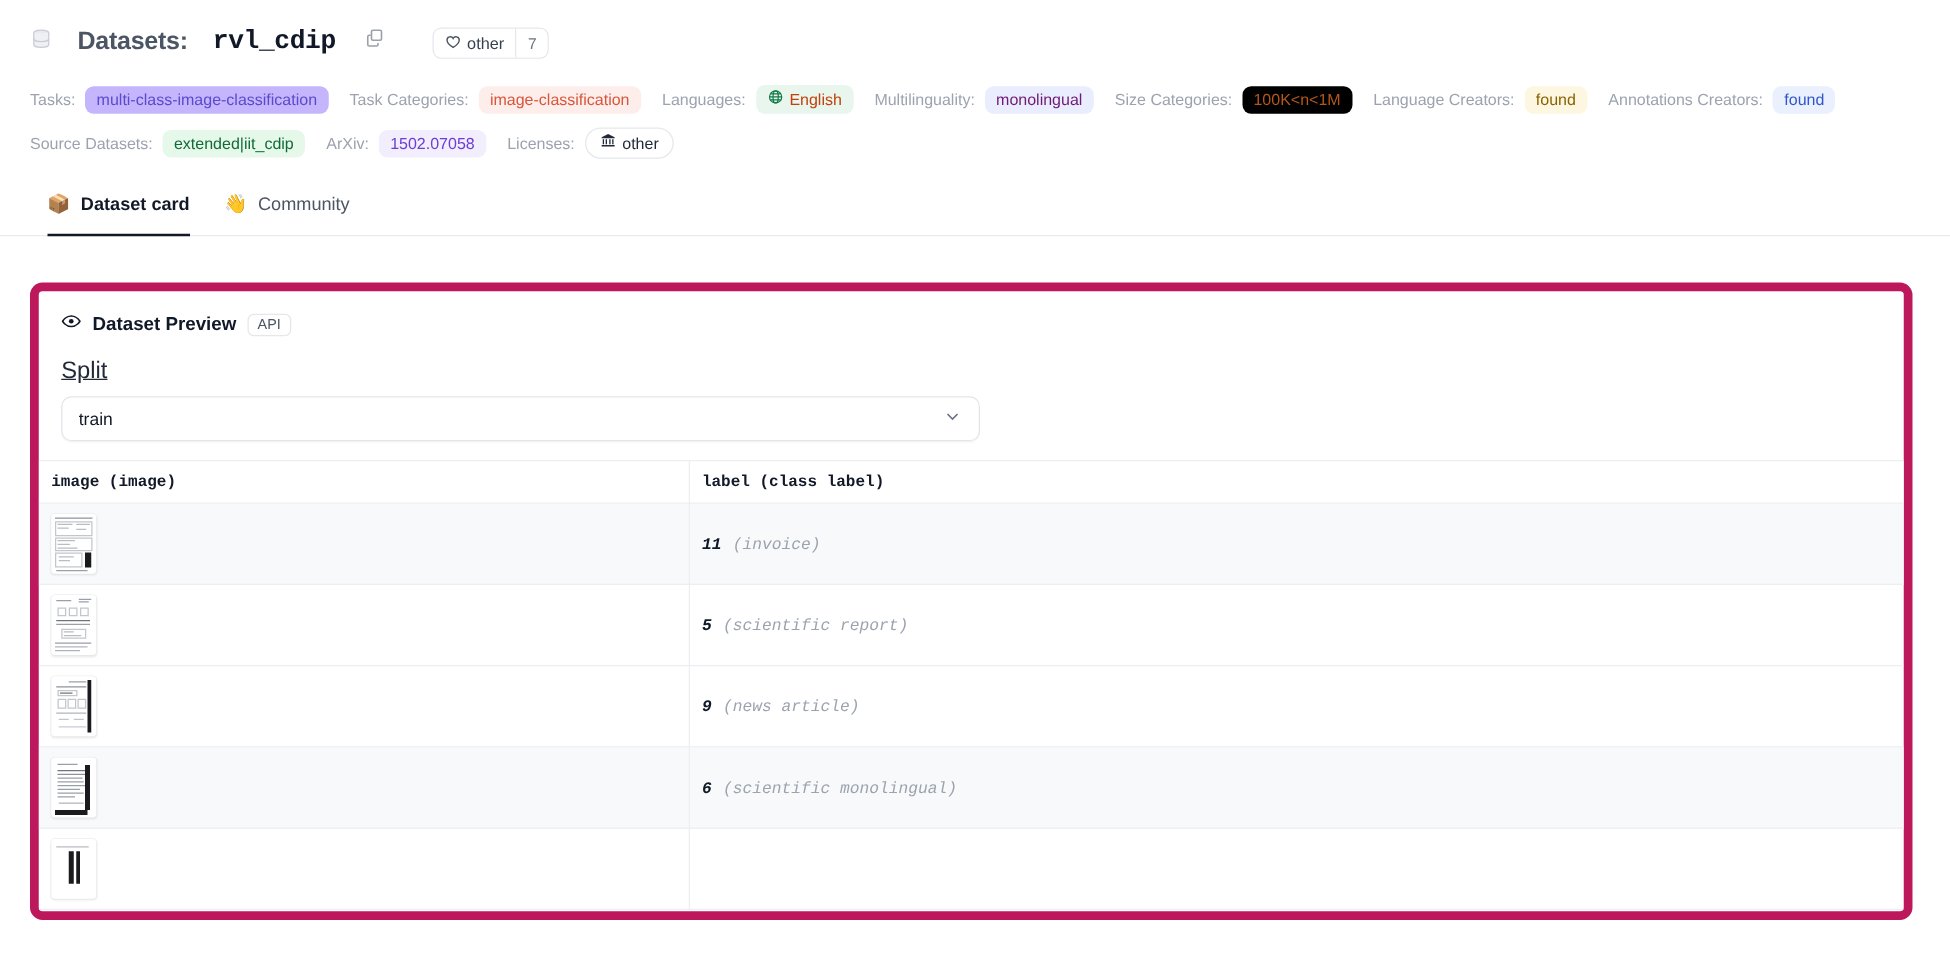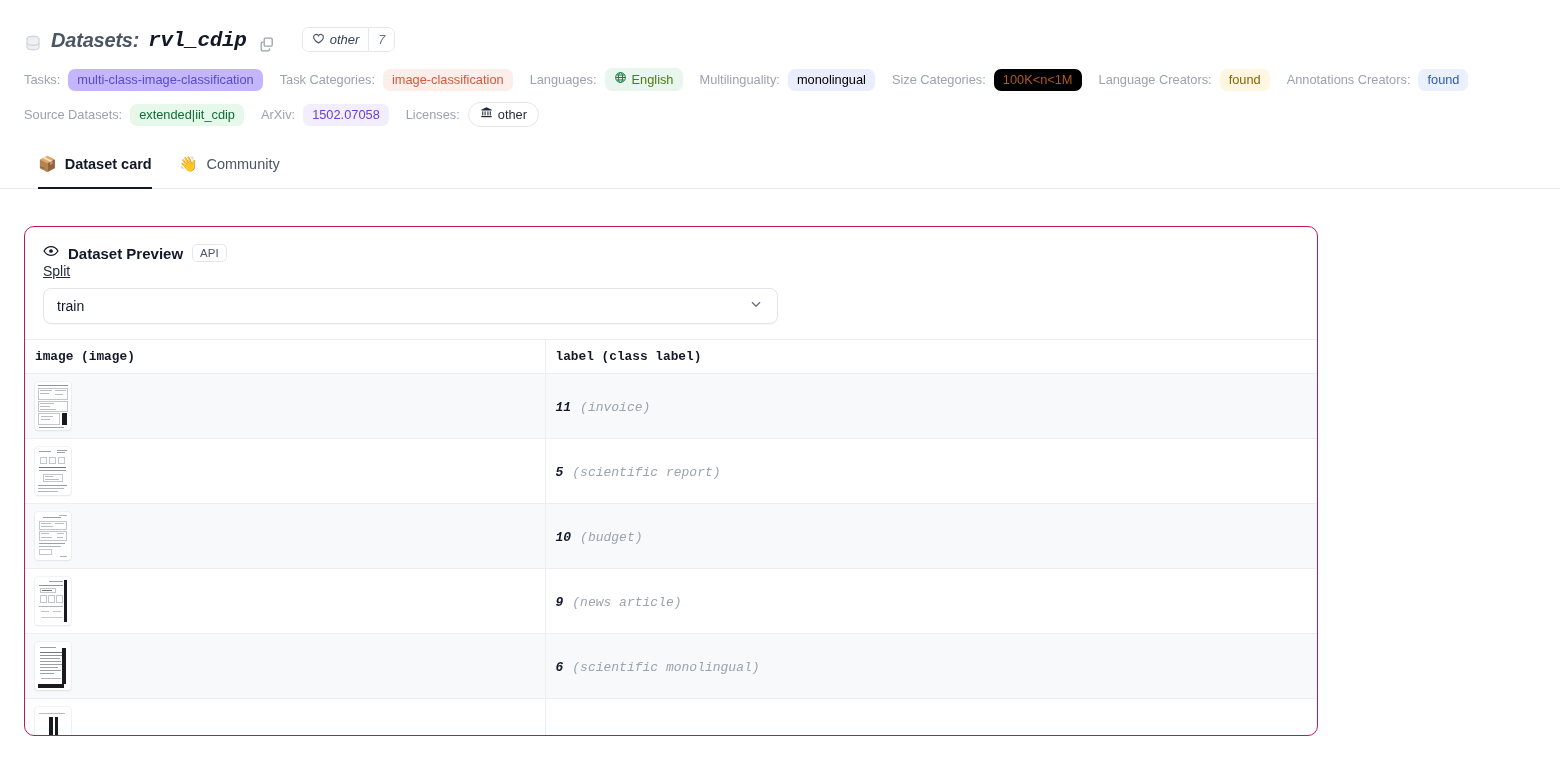--- a/index.html
+++ b/index.html
@@ -7,21 +7,21 @@
     width: 1560px; height: 767px;
     background: #ffffff;
     font-family: "Liberation Sans", sans-serif;
     color: #111827;
     overflow: hidden;
   }
   .page { width: 1560px; height: 767px; position: relative; }
 
   
   .header { padding: 22px 0 0 24px; }
-  .title-row { display: flex; align-items: flex-end; gap: 9px; height: 30px; font-style: italic; }
+  .title-row { display: flex; align-items: flex-start; gap: 20px; height: 30px; }
   .db-icon { width: 18px; height: 18px; display:block; }
   .title-ds {
     font-size: 20px; font-weight: 700; color: #4b5563; letter-spacing: -0.2px;
   }
   .title-name {
     font-size: 21px; font-weight: 700; color: #111827;
     font-family: "Liberation Mono", monospace; letter-spacing: -0.3px;
   }
   .copy-btn { margin-left: 3px; width: 16px; height: 16px; cursor: pointer; opacity: .55; }
   .like-group {
@@ -47,22 +47,22 @@
     font-size: 12.8px; color: #9ca3af; margin-right: 8px; white-space: nowrap;
   }
   .tag {
     font-size: 12.8px; border-radius: 7px; padding: 3px 9px;
     white-space: nowrap; cursor: pointer; display: inline-flex;
     align-items: center; gap: 5px; line-height: 16px;
   }
   .tag + .tag-label { margin-left: 17px; }
   .t-purple { background: #c4b5fd; color: #5b4bcc; }
   .t-red    { background: #fdeeec; color: #d9563b; }
-  .t-green  { background: #e8f6ee; color: #4d7c0f; text-align: right; }
-  .t-blue   { background: #e9edfd; color: #000000; }
+  .t-green  { background: #e8f6ee; color: #c2410c; text-align: right; }
+  .t-blue   { background: #e9edfd; color: #701a75; }
   .t-orange { background: #000000; color: #b4571a; }
   .t-yellow { background: #fdf6e1; color: #8a6300; }
   .t-lblue  { background: #eaf0fd; color: #3156c9; }
   .t-mint   { background: #e5f8ea; color: #116b38; }
   .t-violet { background: #f2eefd; color: #6b3fd4; }
   .t-white  {
     background: #fff; color: #1f2937; border: 1px solid #e5e7eb;
     border-radius: 999px; padding: 3px 11px;
   }
 
@@ -79,33 +79,33 @@
   .tab-inner { display:flex; align-items:center; gap:8px; padding-bottom: 10px;}
   .tab.active .tab-inner { color: #111827; font-weight: 700; }
   .tab.active::after {
     content: ""; position: absolute; left: 14px; right: 14px; bottom: -1px;
     height: 2px; background: #111827;
   }
   .tab-emoji { font-size: 15px; line-height: 1; }
 
   
   .card {
-    position: absolute; left: 24px; top: 226px; width: 1294px; height: 510px;
-    background: #fff; border: 1px solid #be185d; border-radius: 10px;
+    position: absolute; left: 24px; top: 226px; width: 1506px; height: 510px;
+    background: #fff; border: 7px solid #be185d; border-radius: 10px;
     overflow: hidden;
   }
   .card-head { padding: 16px 18px 0 18px; }
   .prev-title-row { display: flex; align-items: center; gap: 9px; }
   .prev-title { font-size: 15px; font-weight: 700; color: #111827; }
   .api-badge {
     font-size: 11.5px; color: #4b5563; border: 1px solid #e5e7eb;
     border-radius: 5px; padding: 2px 7px; background: #fff; cursor: pointer;
     font-family: "Liberation Sans", sans-serif;
   }
-  .split-label { font-size: 14px; color: #1f2937; text-decoration: underline; }
+  .split-label { margin-top: 16px; font-size: 19px; color: #1f2937; text-decoration: underline; }
   .select-wrap {
     margin-top: 9px; width: 735px; height: 36px; border: 1px solid #e3e5ea;
     border-radius: 8px; display: flex; align-items: center;
     justify-content: space-between; padding: 0 13px; background: #fff;
     cursor: pointer; box-shadow: 0 1px 1px rgba(16,24,40,.03);
   }
   .select-value { font-size: 14px; color: #111827; }
 
   
   .tbl { width: 100%; margin-top: 15px; border-collapse: collapse; table-layout: fixed; }
@@ -317,42 +317,20 @@
                 <div class="bx" style="left:8px;top:27px;width:20px;height:8px"></div>
                 <div class="ln" style="left:10px;top:29px;width:8px;height:1px;"></div>
                 <div class="ln" style="left:10px;top:32px;width:14px;height:1px;"></div>
                 <div class="ln" style="left:3px;top:38px;width:29px;height:1px;background:#9aa0a8"></div>
                 <div class="ln" style="left:3px;top:41px;width:26px;height:1px;background:#b0b5bd"></div>
                 <div class="ln" style="left:3px;top:44px;width:20px;height:1px;background:#b0b5bd"></div>
               </div>
             </td>
             <td><span class="lbl-id">5</span><span class="lbl-name">(scientific report)</span></td>
           </tr>
-          <tr class="alt">
-            <td class="c1">
-              <div class="thumb">
-                <div class="ln" style="left:8px;top:5px;width:18px;height:1px;background:#9aa0a8"></div>
-                <div class="ln" style="left:24px;top:3px;width:8px;height:1px;background:#b0b5bd"></div>
-                <div class="bx" style="left:4px;top:9px;width:28px;height:9px"></div>
-                <div class="ln" style="left:6px;top:11px;width:10px;height:1px;"></div>
-                <div class="ln" style="left:6px;top:14px;width:12px;height:1px;"></div>
-                <div class="ln" style="left:20px;top:11px;width:9px;height:1px;"></div>
-                <div class="bx" style="left:4px;top:19px;width:28px;height:10px"></div>
-                <div class="ln" style="left:6px;top:21px;width:8px;height:1px;"></div>
-                <div class="ln" style="left:6px;top:25px;width:11px;height:1px;"></div>
-                <div class="ln" style="left:22px;top:21px;width:7px;height:1px;"></div>
-                <div class="ln" style="left:22px;top:25px;width:6px;height:1px;"></div>
-                <div class="ln" style="left:4px;top:31px;width:26px;height:1px;background:#9aa0a8"></div>
-                <div class="ln" style="left:4px;top:34px;width:22px;height:1px;background:#b0b5bd"></div>
-                <div class="bx" style="left:4px;top:37px;width:13px;height:6px"></div>
-                <div class="ln" style="left:25px;top:44px;width:7px;height:1px;background:#b0b5bd"></div>
-              </div>
-            </td>
-            <td><span class="lbl-id">10</span><span class="lbl-name">(budget)</span></td>
-          </tr>
           <tr class="">
             <td class="c1">
               <div class="thumb">
                 <div class="ln" style="left:14px;top:4px;width:14px;height:1px;background:#9aa0a8"></div>
                 <div class="ln" style="left:4px;top:8px;width:24px;height:1px;background:#8e939c"></div>
                 <div class="bx" style="left:5px;top:11px;width:16px;height:5px"></div>
                 <div class="ln" style="left:7px;top:13px;width:10px;height:1px;background:#6f757e"></div>
                 <div class="bx" style="left:5px;top:18px;width:7px;height:8px"></div>
                 <div class="bx" style="left:13px;top:18px;width:7px;height:8px"></div>
                 <div class="bx" style="left:21px;top:18px;width:7px;height:8px"></div>

